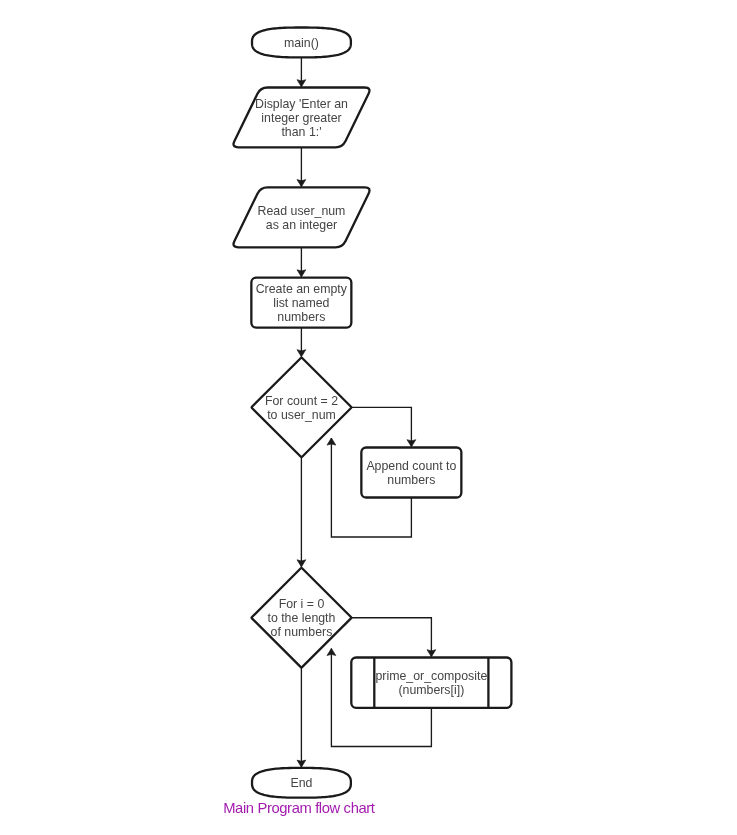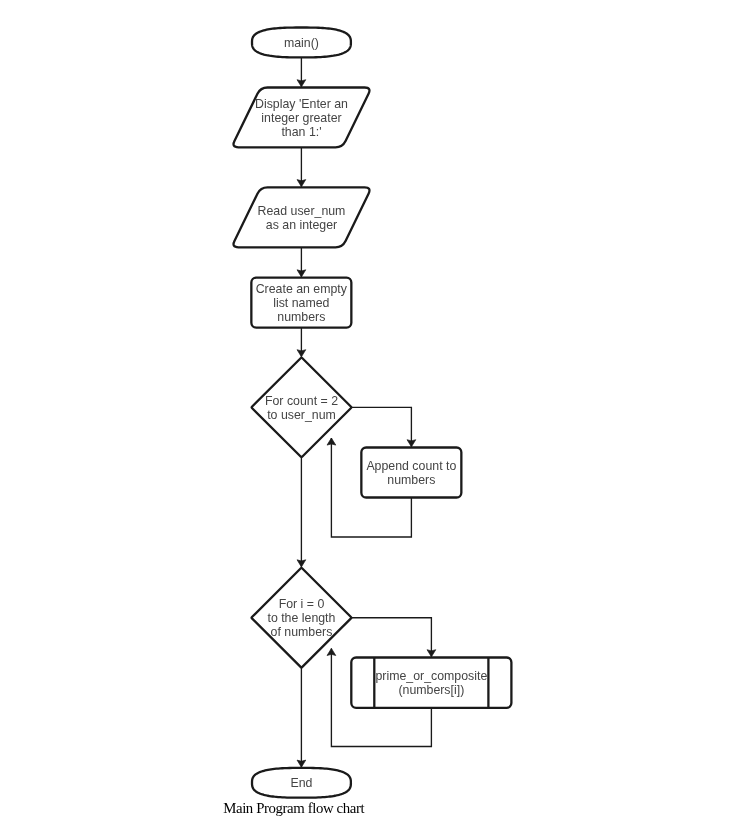--- a/index.html
+++ b/index.html
@@ -9,22 +9,22 @@
        -webkit-font-smoothing:antialiased;}
   #canvas{position:relative;width:613px;height:835px;background:#ffffff;}
   svg#flow{position:absolute;left:0;top:0;width:737px;height:835px;display:block;}
   .shape{fill:#ffffff;stroke:#1a1a1a;stroke-width:2.3;stroke-linejoin:round;stroke-linecap:round;}
   .divider{fill:none;stroke:#1a1a1a;stroke-width:2.3;stroke-linecap:butt;}
   .conn{fill:none;stroke:#1a1a1a;stroke-width:1.35;stroke-linejoin:miter;stroke-linecap:butt;}
   .arrowhead{fill:#1a1a1a;stroke:#1a1a1a;stroke-width:0.7;stroke-linejoin:round;}
   .ntext{font-family:"Liberation Sans",sans-serif;font-size:12.35px;fill:#444444;
          text-anchor:middle;dominant-baseline:alphabetic;filter:opacity(1);}
   #caption{position:absolute;left:223.2px;top:801.0px;
-           font-family:Liberation Serif, serif;font-size:14.8px;
-           color:#000000;white-space:nowrap;letter-spacing:-0.39px;line-height:14.8px;
+           font-family:Liberation Sans, sans-serif;font-size:14.8px;
+           color:#a21caf;white-space:nowrap;letter-spacing:-0.39px;line-height:14.8px;
            filter:opacity(1);}
 </style>
 </head>
 <body>
 
 <div id="canvas">
   <svg id="flow" viewBox="0 0 737 835" xmlns="http://www.w3.org/2000/svg">
     <g id="edges">
         <g>
           <path d="M301.4,57.4 L301.4,86.8" class="conn"></path>

